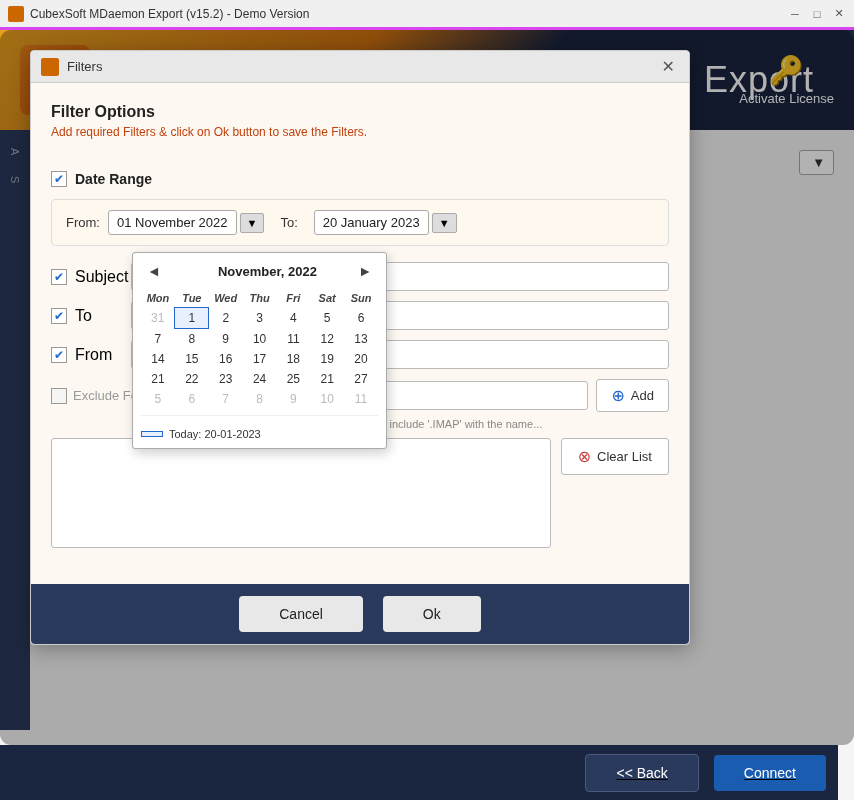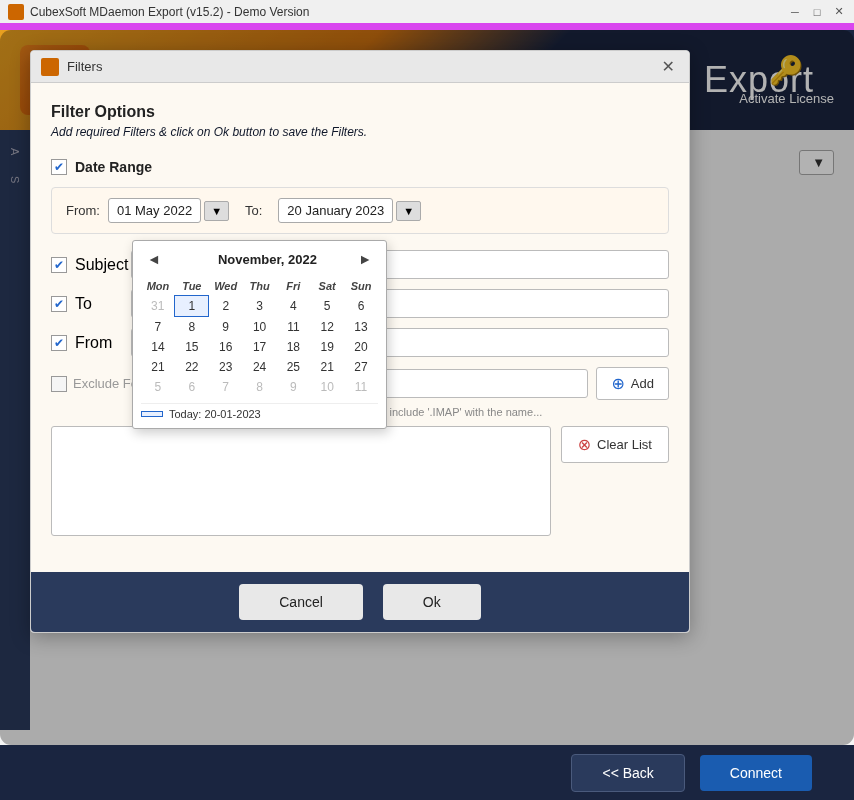--- a/index.html
+++ b/index.html
@@ -12,21 +12,21 @@
       position: relative;
     }
 
     
     .title-bar {
       background: #f0f0f0;
       height: 30px;
       display: flex;
       align-items: center;
       padding: 8px 8px;
-      border-bottom: 7px solid #d946ef;
+      border-bottom: 3px solid #d946ef;
     }
     .title-bar-icon {
       width: 16px;
       height: 16px;
       background: #cc6600;
       border-radius: 2px;
       margin-right: 6px;
     }
     .title-bar-text {
       font-size: 12px;
@@ -137,28 +137,29 @@
       margin-left: 30px;
       margin-top: 0px;
       position: relative;
     }
 
     
     .bottom-bar {
       position: absolute;
       bottom: 0;
       left: 0;
-      right: 0;
+      right: 16px;
       height: 55px;
       background: #1a2540;
       display: flex;
       align-items: center;
       justify-content: flex-end;
-      padding: 0 42px;
+      padding: 0 12px;
       gap: 15px;
+      text-decoration: underline;
     }
     .bottom-btn {
       padding: 10px 30px;
       border-radius: 4px;
       font-size: 14px;
       cursor: pointer;
       border: none;
     }
     .btn-back {
       background: #2a3a5c;
@@ -226,23 +227,22 @@
       background: #fdf9f2;
     }
     .filter-header {
       font-size: 16px;
       font-weight: bold;
       color: #222;
       margin-bottom: 4px;
     }
     .filter-desc {
       font-size: 12px;
-      color: #0f172a;
-      margin-bottom: 20px;
-      font-style: italic;
+      color: #c2410c;
+      margin-bottom: 32px;
     }
 
     
     .section-header {
       display: flex;
       align-items: center;
       margin-bottom: 12px;
     }
     .checkbox {
       width: 16px;
@@ -360,21 +360,21 @@
     }
     .cal-grid td.selected {
       border: 1px solid #2266cc;
       background: #e8f0ff;
     }
     .cal-today-row {
       display: flex;
       align-items: center;
       margin-top: 6px;
       border-top: 1px solid #eee;
-      padding-top: 4px;
+      padding-top: 12px;
     }
     .cal-today-box {
       background: #e8f0ff;
       border: 1px solid #2266cc;
       padding: 2px 10px;
       font-size: 11px;
       margin-right: 6px;
     }
     .cal-today-text {
       font-size: 11px;
@@ -585,21 +585,21 @@
         <div class="filter-desc">Add required Filters &amp; click on Ok button to save the Filters.</div>
 
         <div class="section-header">
           <div class="checkbox">✔</div>
           <span class="section-label">Date Range</span>
         </div>
 
         <div class="date-range-row">
           <span class="date-label">From:</span>
           <div class="date-input">
-            <span>01 May 2022</span>
+            <span>01 November 2022</span>
           </div>
           <button class="date-btn">▼</button>
 
           <span class="to-label">To:</span>
           <div class="date-input">
             <span>20   January   2023</span>
           </div>
           <button class="date-btn">▼</button>
 
           <div class="calendar-popup">

